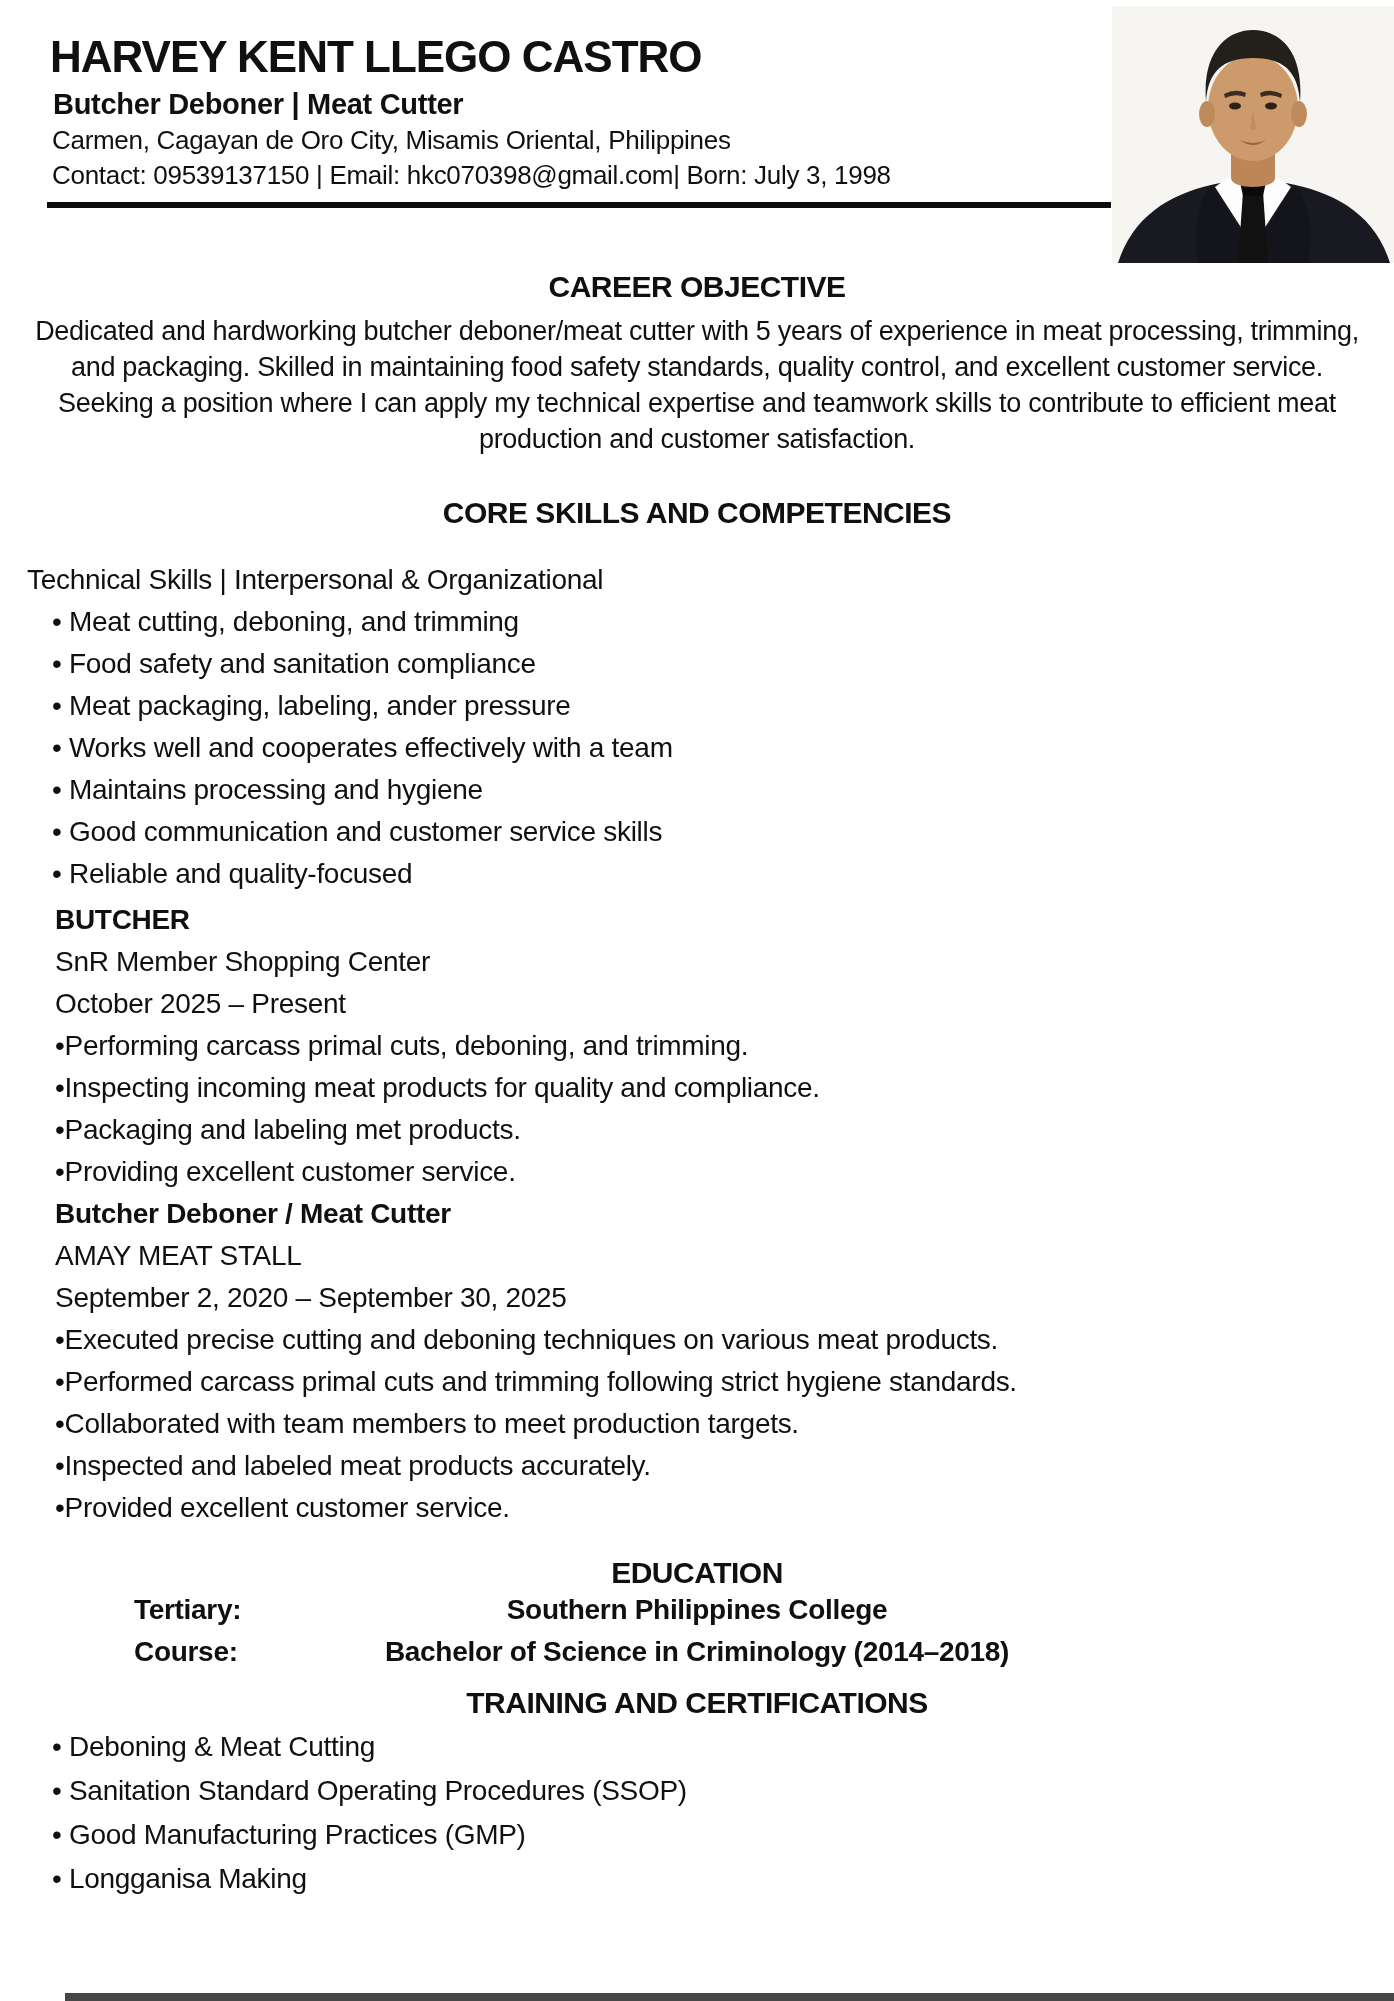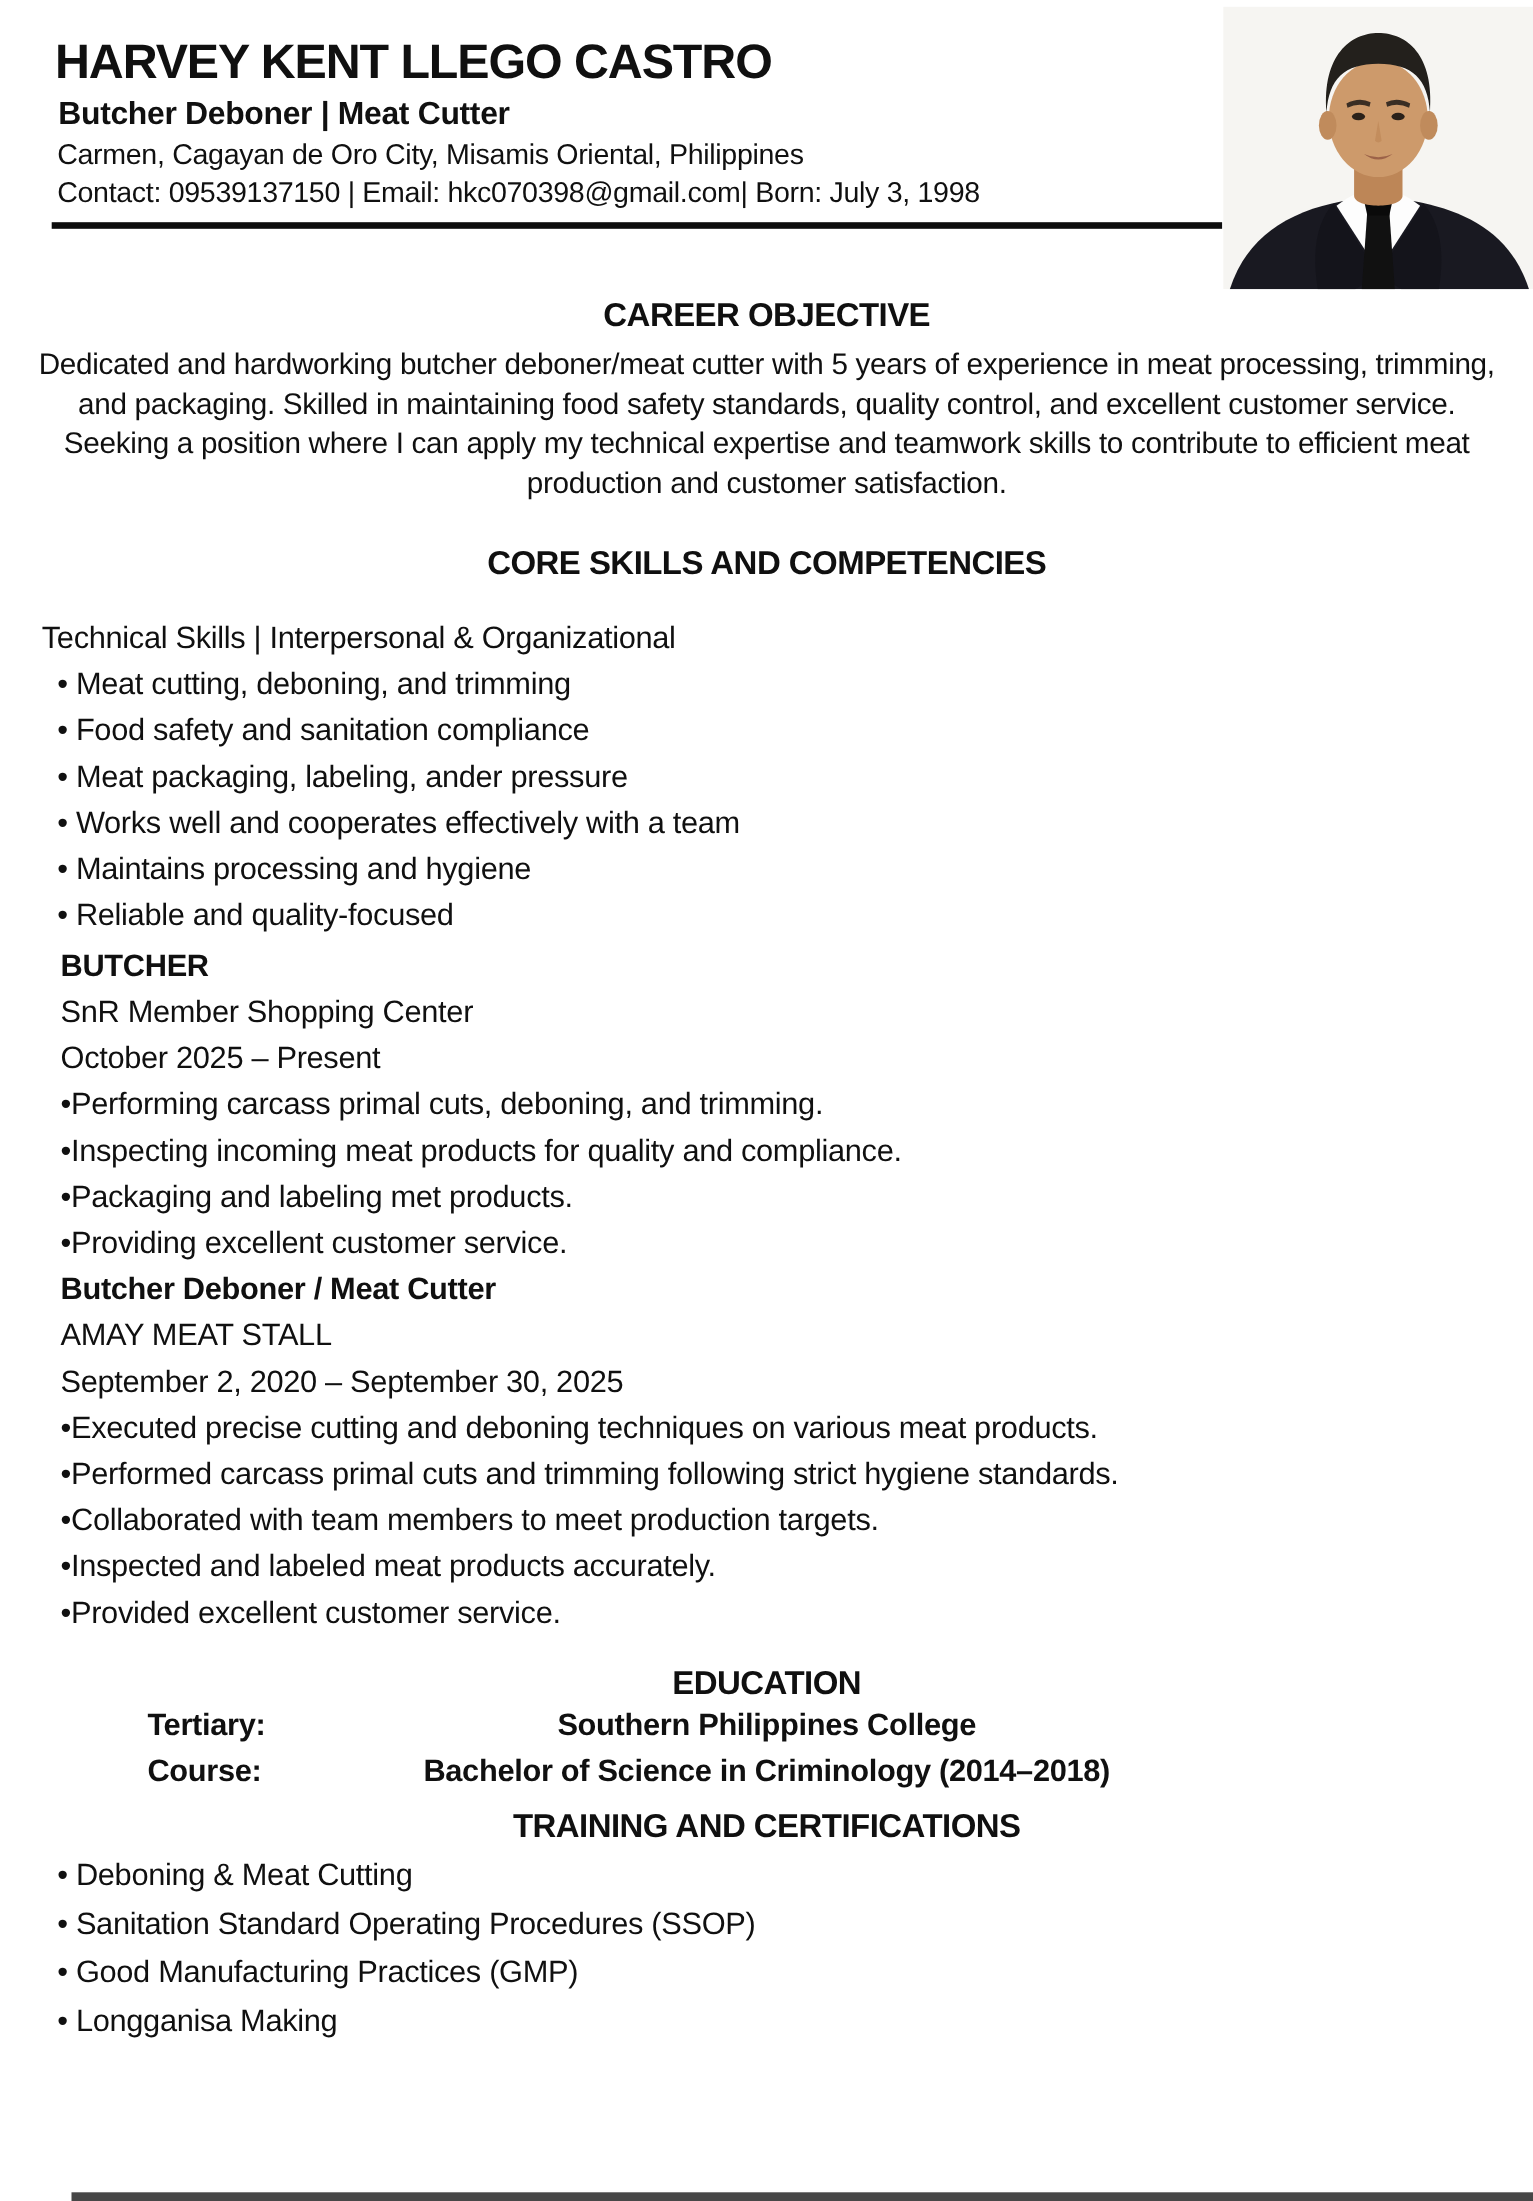--- a/index.html
+++ b/index.html
@@ -55,21 +55,21 @@
     margin: 10px 20px 0 20px;
     font-size: 27px;
     line-height: 36px;
     text-align: center;
   }
 
   
   .skills-heading { margin-top: 40px; }
   .skills-sub {
     margin-top: 30px;
-    padding-left: 38px;
+    padding-left: 27px;
     font-size: 28px;
     line-height: 42px;
   }
   .skill-item {
     padding-left: 52px;
     font-size: 28px;
     line-height: 42px;
   }
   .skill-item::before { content: "\2022\00a0"; }
 
@@ -155,20 +155,21 @@
   </div>
 
   <div>
     <div class="sec-heading skills-heading">CORE SKILLS AND COMPETENCIES</div>
     <div class="skills-sub">Technical Skills | Interpersonal &amp; Organizational</div>
     <div class="skill-item">Meat cutting, deboning, and trimming</div>
     <div class="skill-item">Food safety and sanitation compliance</div>
     <div class="skill-item">Meat packaging, labeling, ander pressure</div>
     <div class="skill-item">Works well and cooperates effectively with a team</div>
     <div class="skill-item">Maintains processing and hygiene</div>
+    <div class="skill-item">Good communication and customer service skills</div>
     <div class="skill-item">Reliable and quality-focused</div>
   </div>
 
   <div>
 
     <div class="exp-block first">
       <div class="role-bold">BUTCHER</div>
       <div>SnR Member Shopping Center</div>
       <div>October 2025 – Present</div>
       <div class="duty-item">Performing carcass primal cuts, deboning, and trimming.</div>

